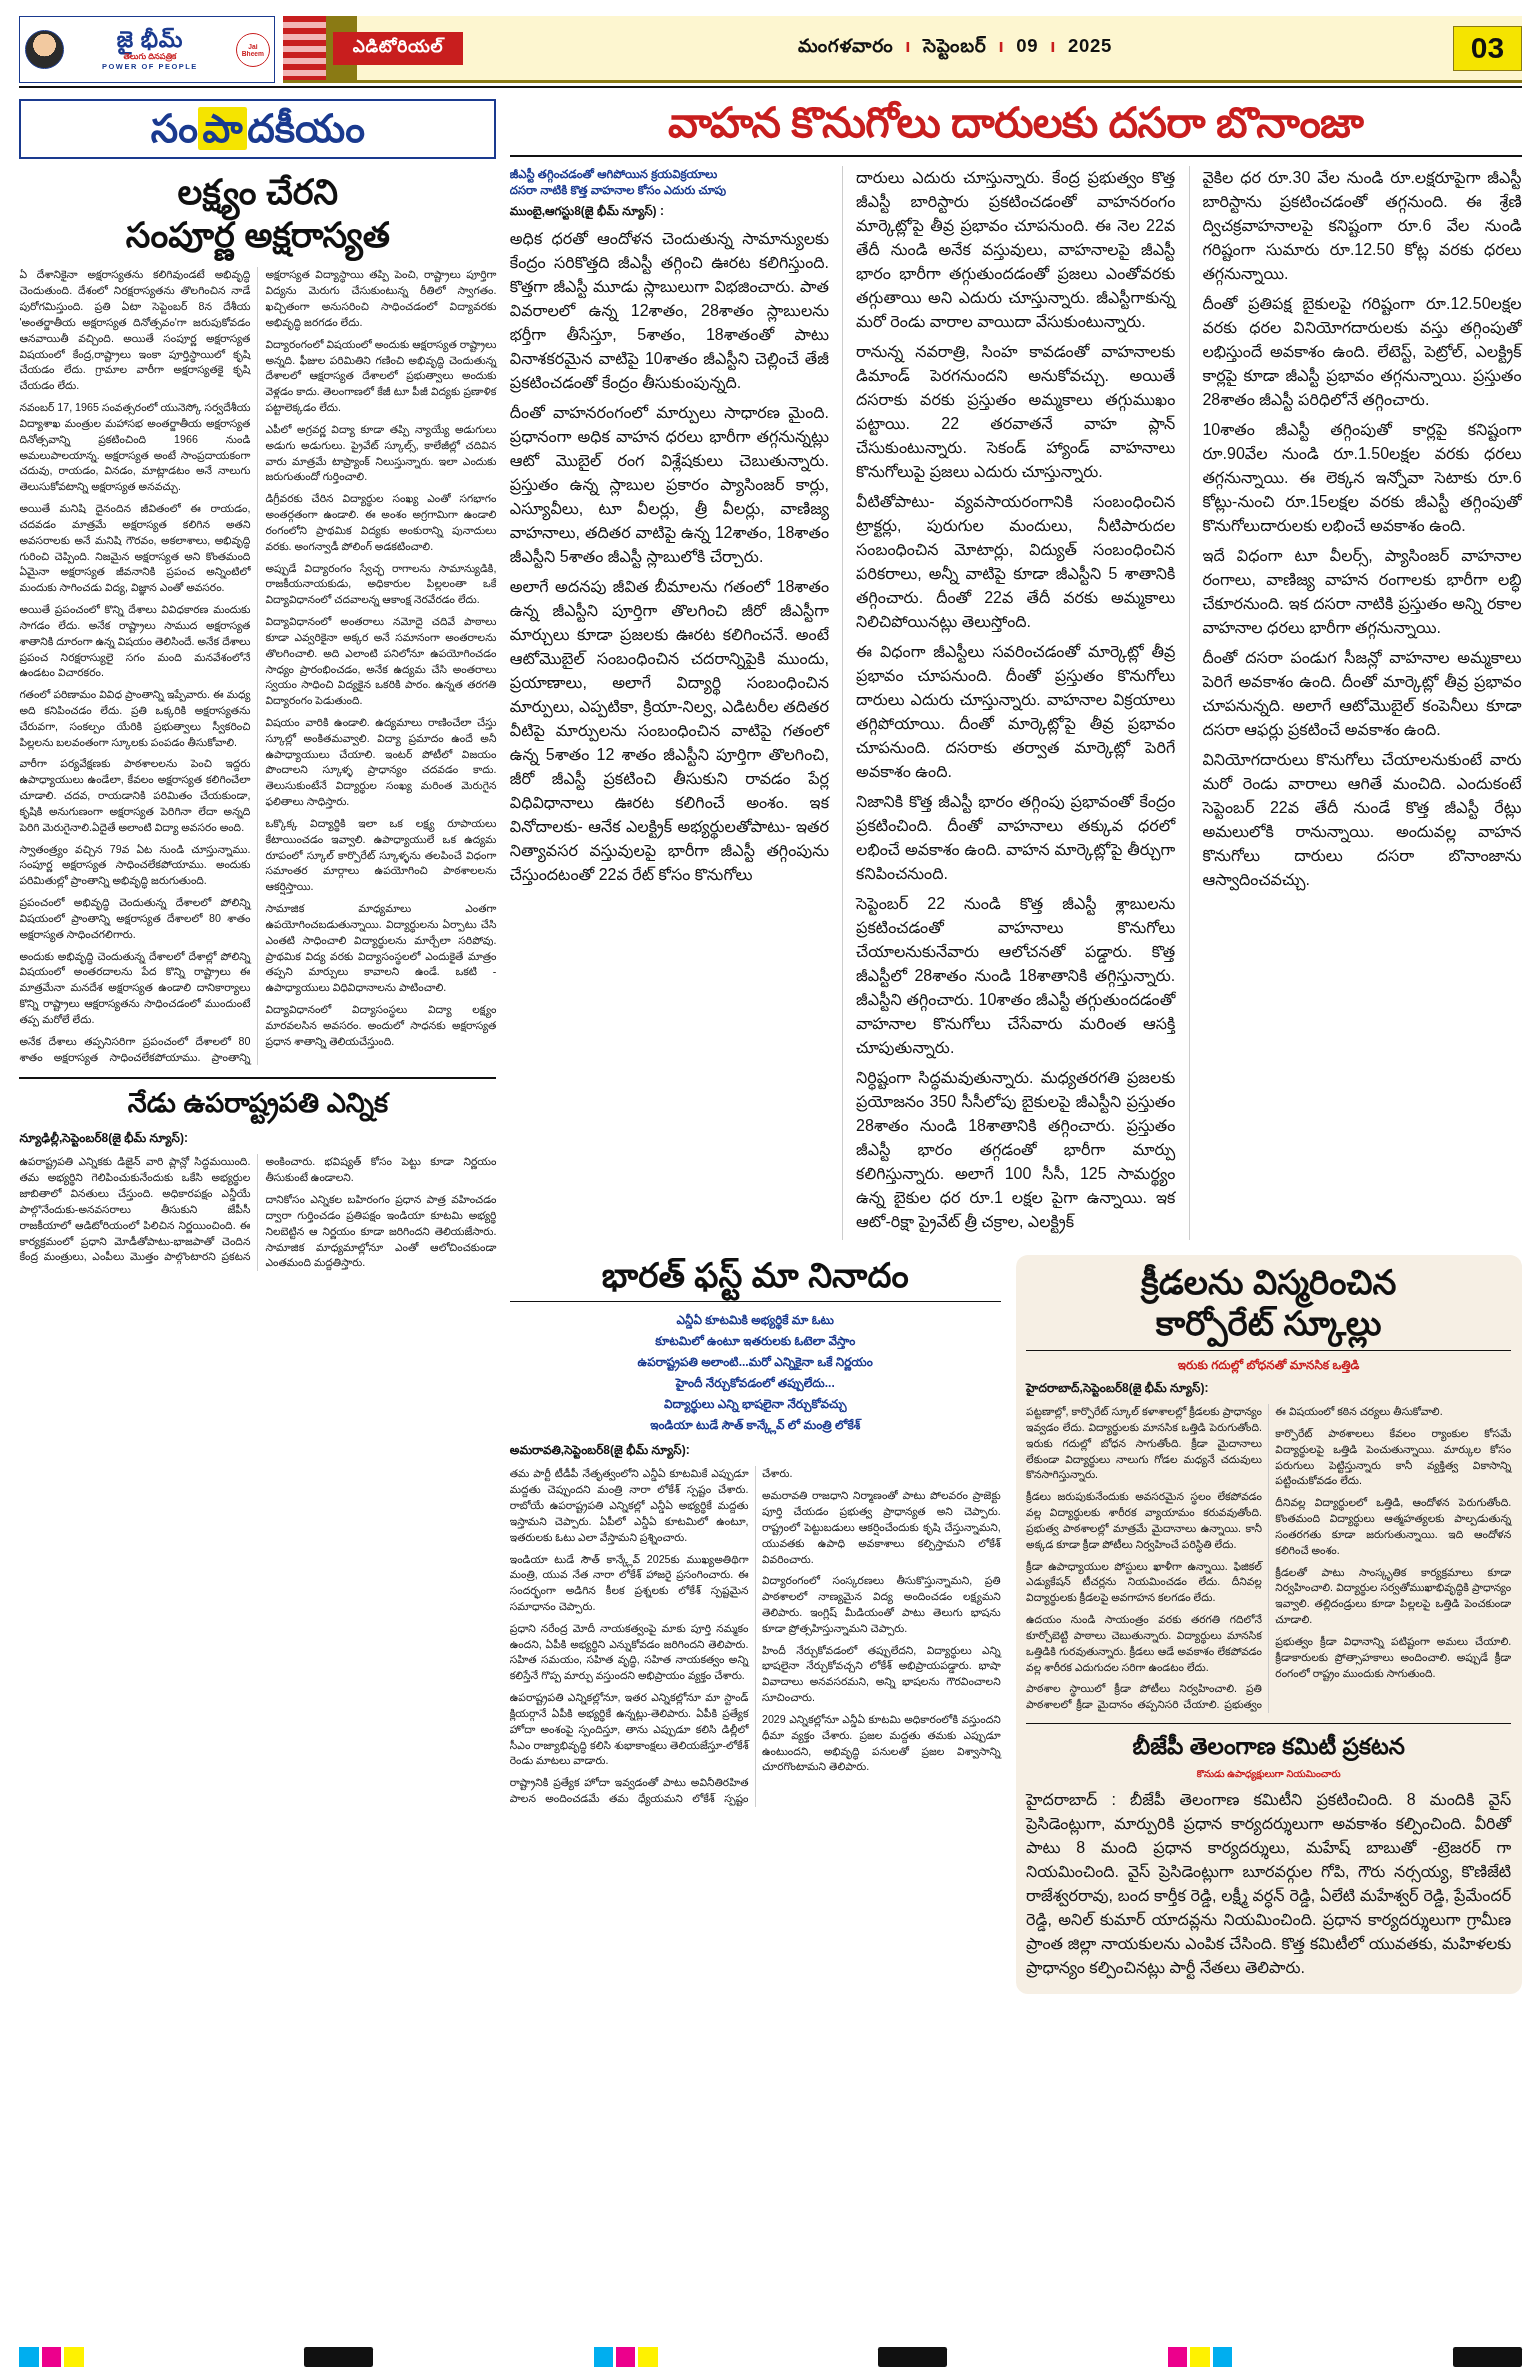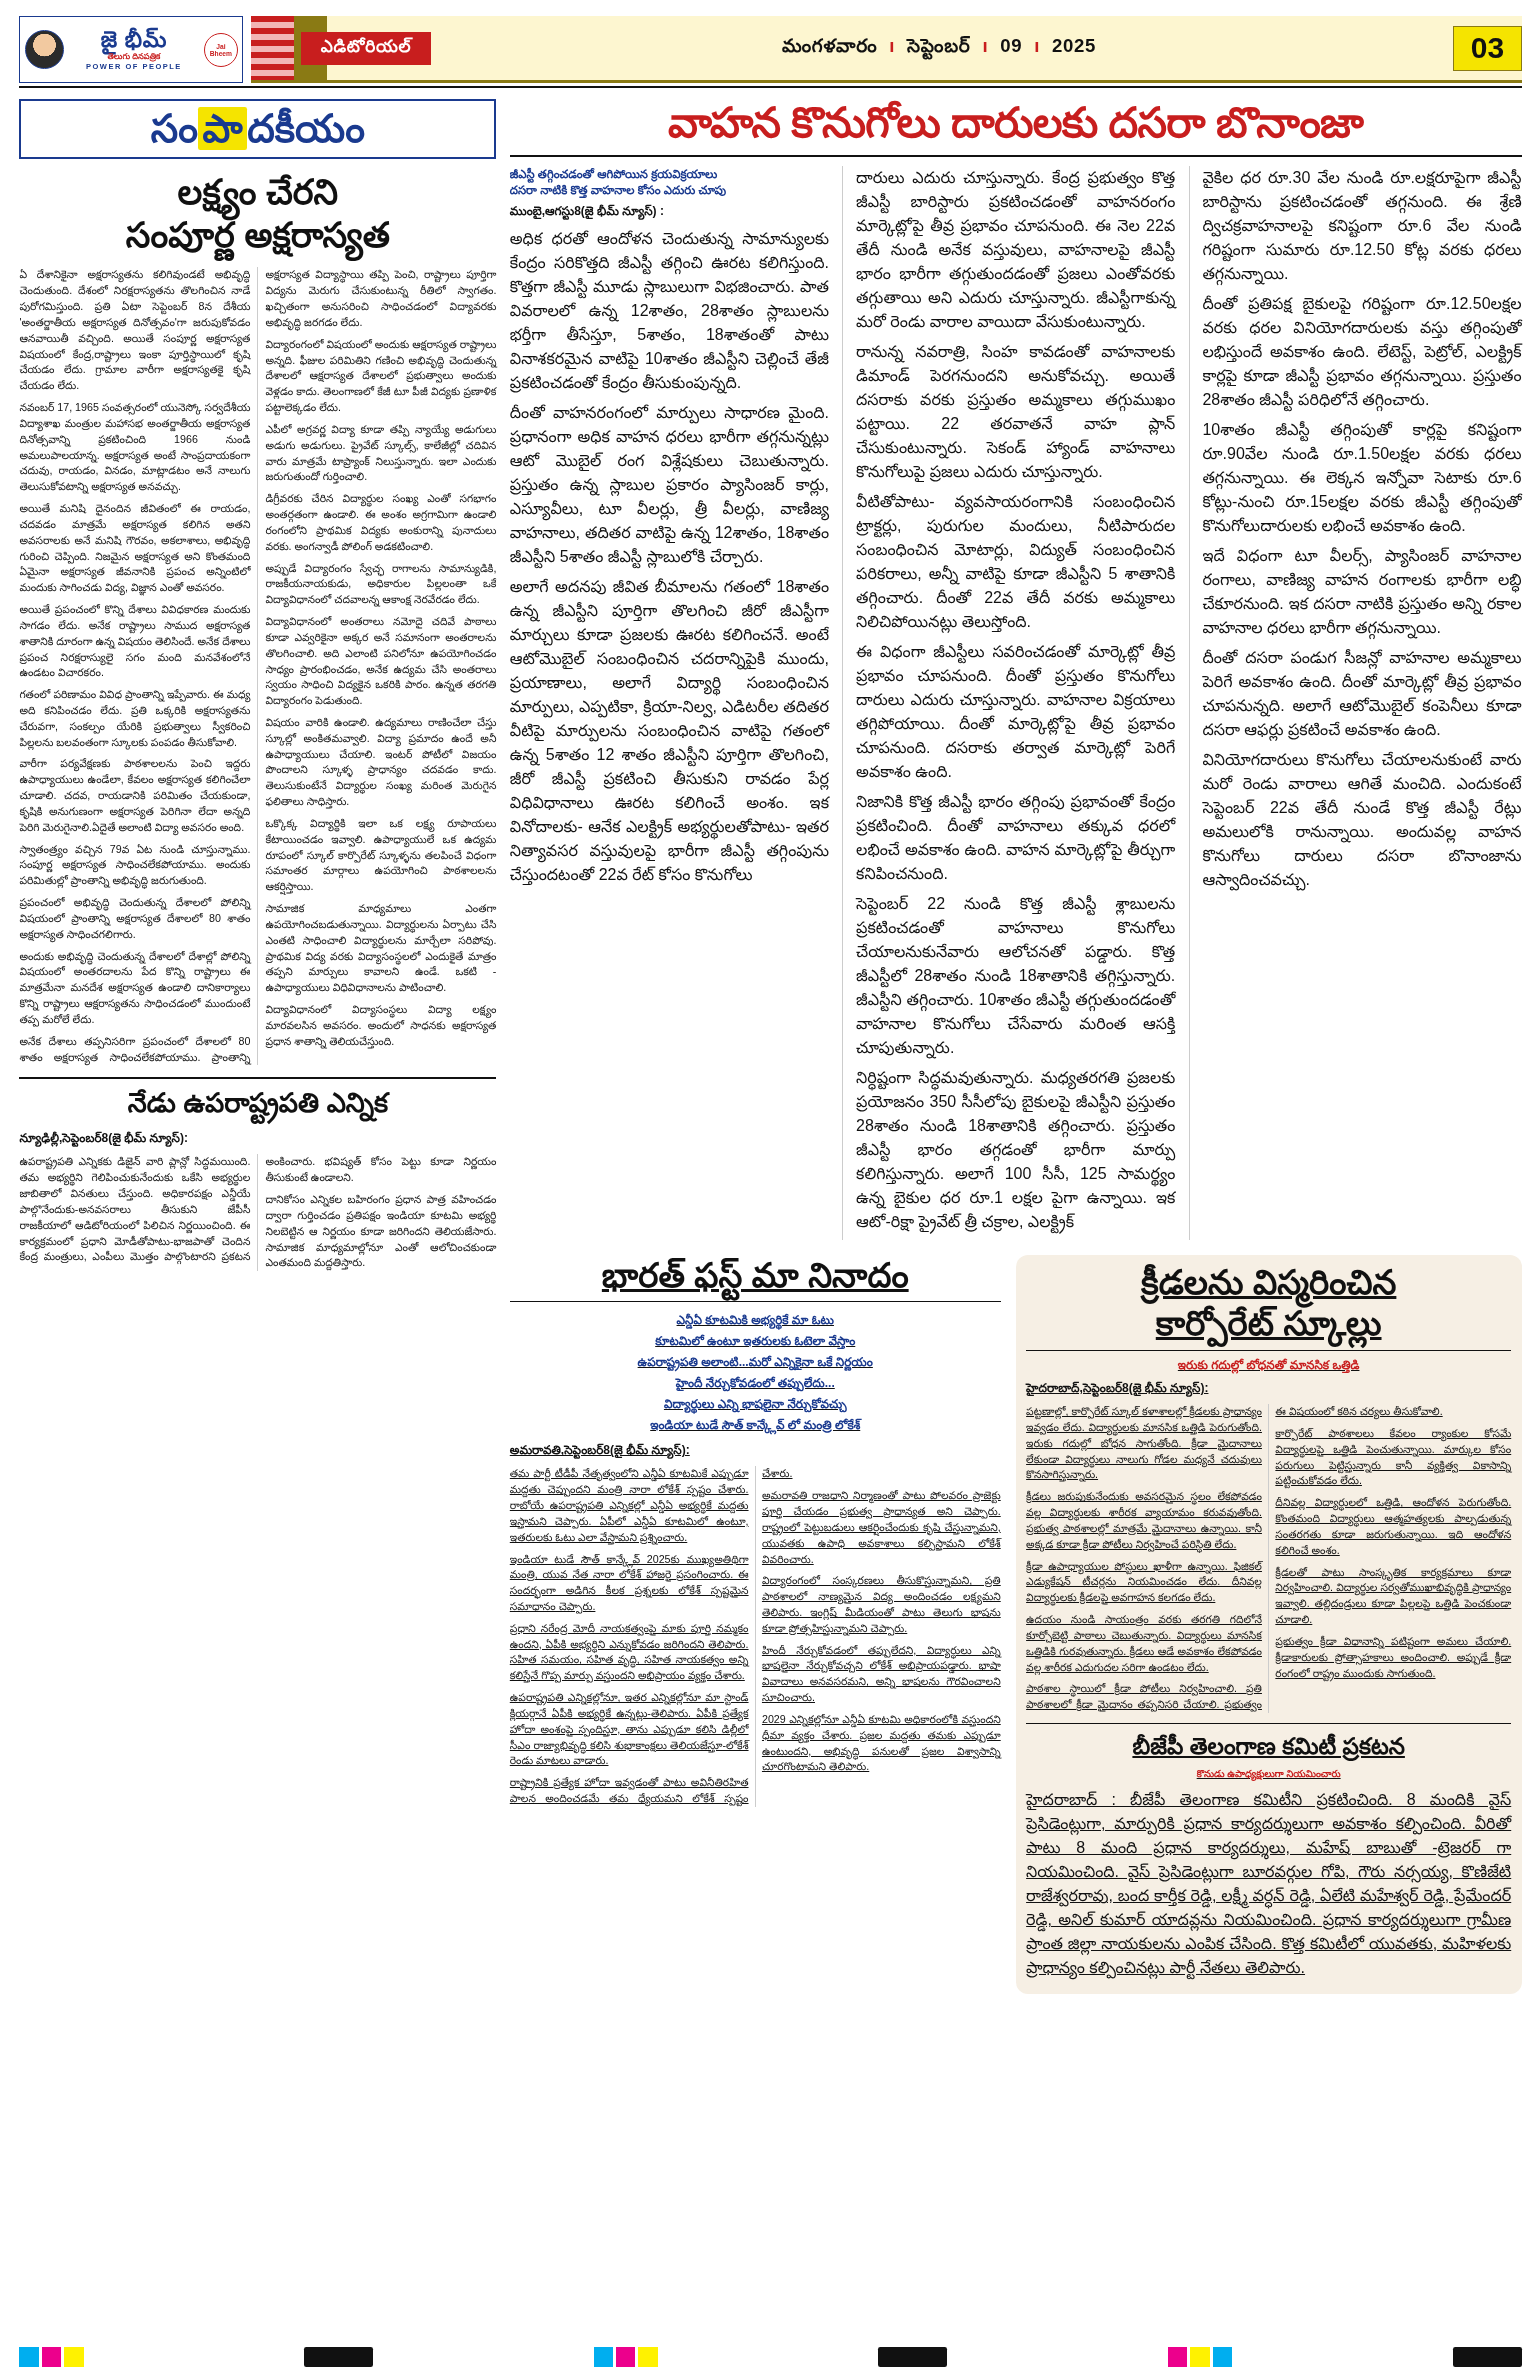--- a/index.html
+++ b/index.html
@@ -20,21 +20,21 @@
 
   
   .masthead {
     display: flex;
     align-items: stretch;
     height: 72px;
     border-bottom: 2.2px solid #111;
     padding-bottom: 3px;
   }
   .logo-box {
-    width: 224px;
+    width: 256px;
     border: 1.5px solid #1a3a8f;
     display: flex;
     align-items: center;
     padding: 3px 4.5px;
     background: #fff;
   }
   .logo-face {
     width: 39px; height: 39px; border-radius: 50%;
     background: radial-gradient(circle at 50% 38%, #f2c9a0 0 38%, #2b2b2b 39% 100%);
     border: 1.5px solid #1a3a8f;
@@ -152,21 +152,21 @@
     text-align: center;
     font-size: 27px;
     font-weight: bold;
     color: #111;
     margin: 12px 0 6px 0;
     border-top: 2.2px solid #111;
     padding-top: 9px;
   }
 
   
-  .bottom-area { display: flex; gap: 15px; margin-top: 13.4px; text-decoration: underline; }
+  .bottom-area { display: flex; gap: 15px; margin-top: 13.4px; }
   .bcol-2 { width: 462px; }
   .bcol-3 { flex: 1; background: #f6efe4; padding: 7.5px 10.4px; }
 
   .bhead {
     text-align: center; font-size: 34px; font-weight: bold;
     color: #111; line-height: 1.2; margin-bottom: 7.5px;
     border-bottom: 1.5px solid #111; padding-bottom: 6px;
   }
   .bullets {
     text-align: center; color: #1a3a8f; font-weight: bold;

